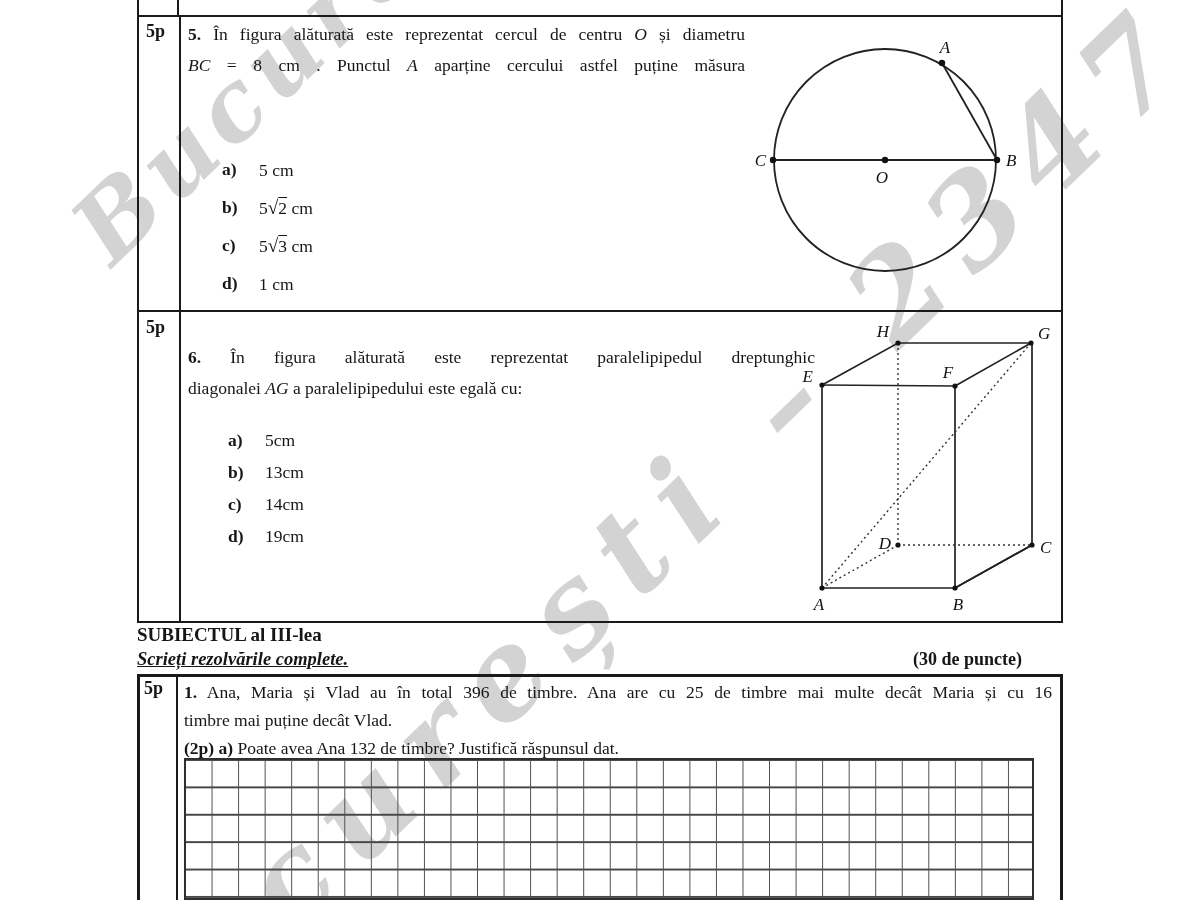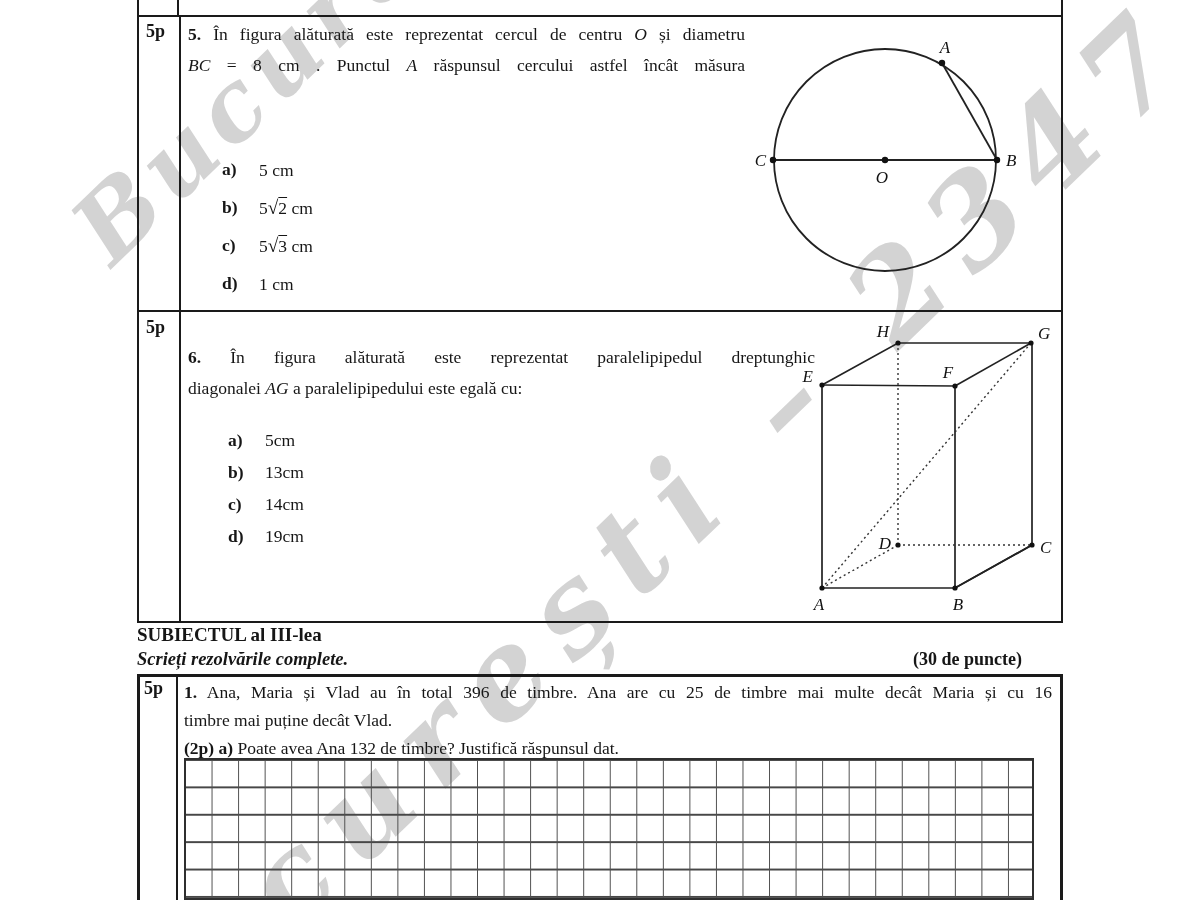--- a/index.html
+++ b/index.html
@@ -43,21 +43,21 @@
   .o5{left:222px;top:159px;}
   .o6{left:228px;top:430px;}
   .opt{display:flex;}
   .o5 .opt{height:38px;}
   .o6 .opt{height:32px;}
   .opt-label{font-weight:bold;width:37px;flex:0 0 37px;}
   .rad{text-decoration:overline;}
   .rsign{font-size:1.1em;}
   
   .h-title{position:absolute;left:137px;top:624px;font-size:19px;font-weight:bold;}
-  .h-sub{position:absolute;left:137px;top:649px;font-size:18.5px;font-weight:bold;font-style:italic;}
+  .h-sub{position:absolute;left:137px;top:649px;font-size:18.5px;font-weight:bold;font-style:italic;text-decoration:underline;}
   .h-pts{position:absolute;left:913px;top:649px;width:150px;text-align:left;font-size:18px;font-weight:bold;}
   
   .grid{
     position:absolute;left:184px;top:758px;width:850px;height:142px;
     border:2px solid #2f2f2f;box-sizing:border-box;
     background-image:
       linear-gradient(to right,#4f4f4f 1.3px,transparent 1.3px),
       linear-gradient(to bottom,#474747 1.5px,transparent 1.5px);
     background-size:26.56px 27.4px;background-position:-1px -1px;
   }
@@ -80,21 +80,21 @@
     <div class="rem" style="left:1061px"></div>
 
     <div class="tbl t1">
       <div class="vsep"></div>
       <div class="hdiv"></div>
     </div>
 
     <div class="pts pts5">5p</div>
     <div class="stmt st5">
       <div class="jl"><span class="b">5.</span><span> În figura alăturată este reprezentat cercul de centru </span><span class="it">O</span><span> și diametru</span></div>
-      <div class="jl"><span class="it">BC</span><span> = 8 cm . Punctul </span><span class="it">A</span><span> răspunsul cercului astfel încât măsura</span></div>
+      <div class="jl"><span class="it">BC</span><span> = 8 cm . Punctul </span><span class="it">A</span><span> aparține cercului astfel puține măsura</span></div>
     </div>
     <div class="opts o5">
       <div class="opt">
           <span class="opt-label">a)</span>
           <span><span>5 </span><span class="rsign"></span><span class="rad"></span><span>cm</span></span>
         </div>
       <div class="opt">
           <span class="opt-label">b)</span>
           <span><span>5</span><span class="rsign">√</span><span class="rad">2</span><span> cm</span></span>
         </div>

